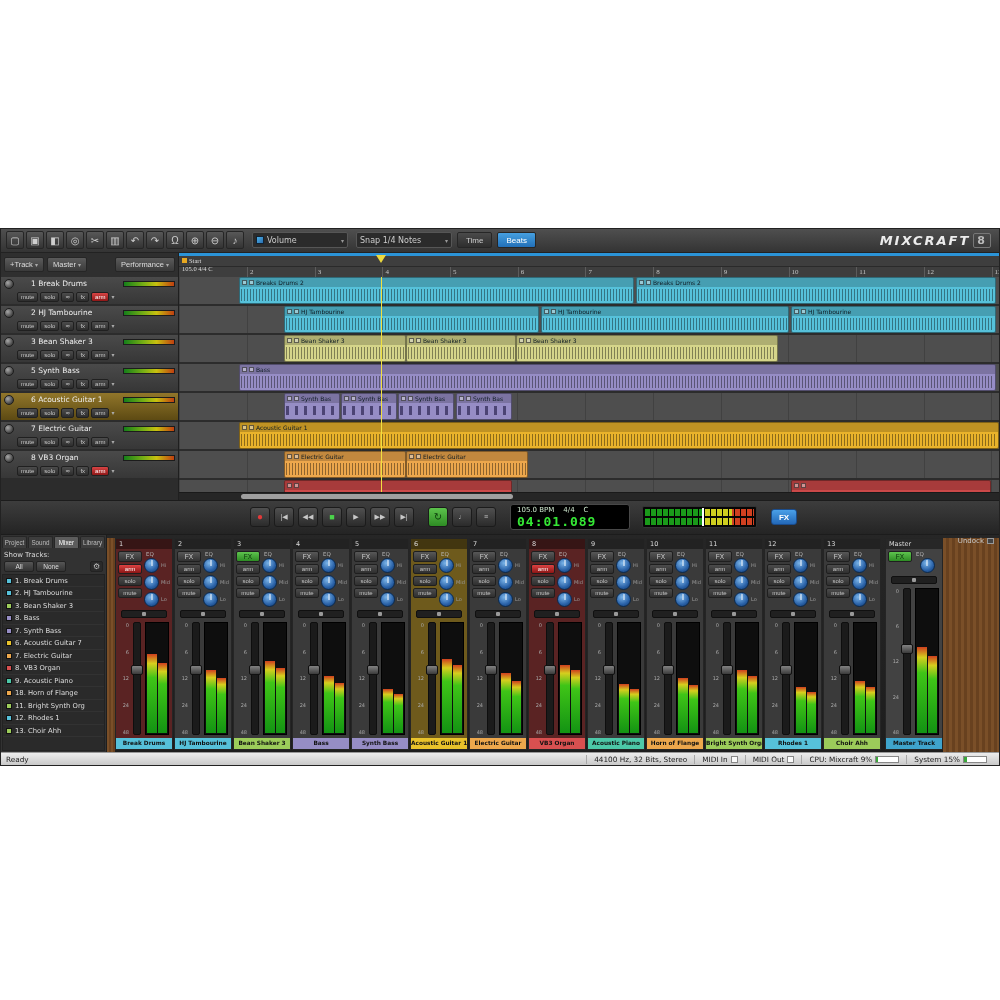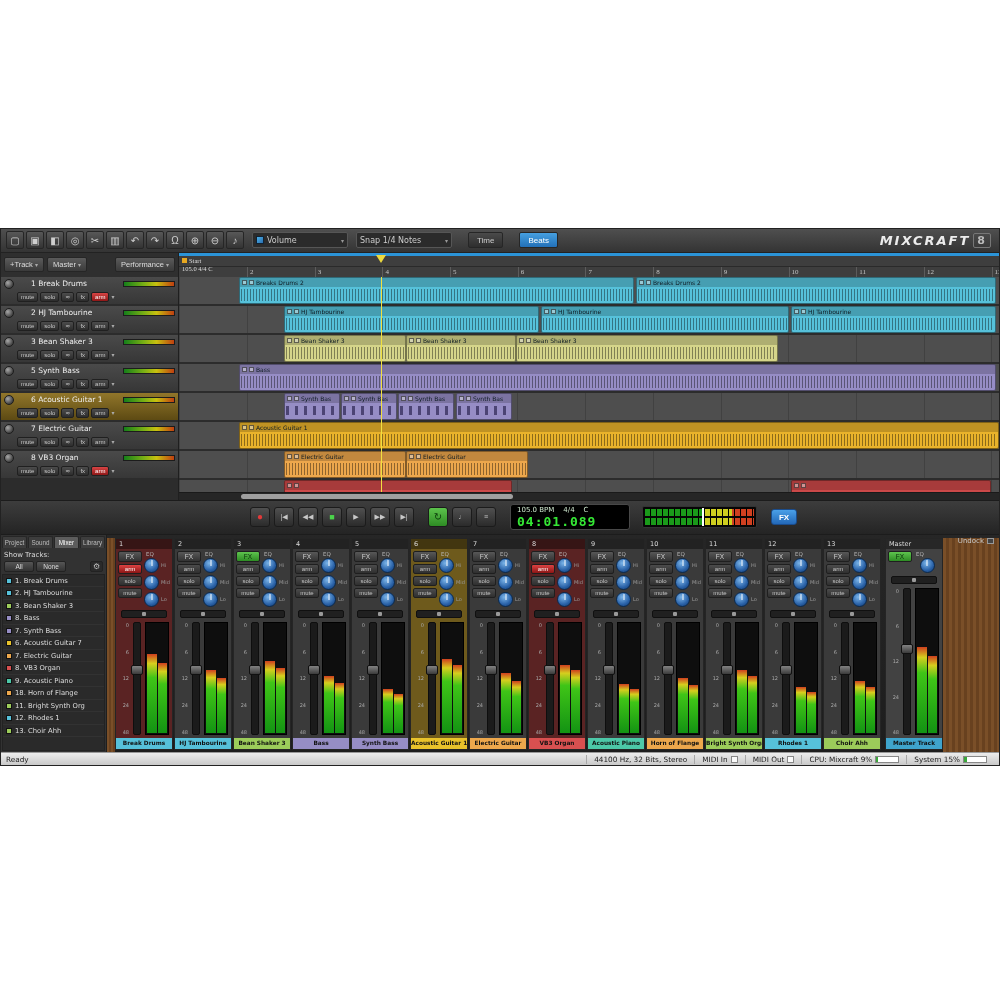--- a/index.html
+++ b/index.html
@@ -7,21 +7,21 @@
   body { font-family:"DejaVu Sans", sans-serif; }
   .page { position:relative; width:1000px; height:1000px; background:#ffffff; overflow:hidden; }
   .app { position:absolute; left:0; top:228px; width:1000px; height:538px; background:#383838; border:1px solid #222; display:flex; flex-direction:column; }
 
   
   .toolbar { height:24px; background:linear-gradient(#4f4f4f,#343434); display:flex; align-items:center; padding:0 5px; gap:2px; border-bottom:1px solid #222; }
   .ticon { width:18px; height:18px; flex:none; background:linear-gradient(#585858,#333); border:1px solid #262626; border-radius:2px; color:#cfcfcf; font-size:10px; line-height:15px; text-align:center; }
   .tsel { width:96px; height:16px; background:#2b2b2b; border:1px solid #565656; border-radius:2px; color:#ccc; font-size:8px; display:flex; align-items:center; padding:0 3px; gap:3px; margin-left:6px; }
   .tsel .arrow { margin-left:auto; font-size:6px; color:#999; }
   .vol-ico { width:8px; height:8px; background:linear-gradient(135deg,#4ab0e8,#2b6fb0); border:1px solid #123; flex:none; }
-  .tbtn { height:16px; border:1px solid #262626; border-radius:2px; font-size:8px; padding:0 8px; margin-left:14px; }
+  .tbtn { height:16px; border:1px solid #262626; border-radius:2px; font-size:8px; padding:0 8px; margin-left:3px; }
   .tbtn-time { background:linear-gradient(#4a4a4a,#2e2e2e); color:#ccc; }
   .tbtn-beats { background:linear-gradient(#46a0e0,#2270b8); color:#fff; }
   .logo { margin-left:auto; color:#ececec; font-weight:bold; font-style:italic; font-size:13px; letter-spacing:2px; display:flex; align-items:center; gap:3px; padding-right:3px; }
   .logo-num { font-style:normal; color:#bbb; font-size:11px; border:1px solid #777; padding:0 3px; border-radius:2px; }
 
   
   .hdr-row { height:24px; display:flex; background:#333; }
   .hdr-left { width:178px; flex:none; background:#2f2f2f; display:flex; align-items:center; gap:3px; padding:0 3px; border-right:1px solid #1f1f1f; }
   .hbtn { height:15px; background:linear-gradient(#5b5b5b,#3a3a3a); border:1px solid #262626; border-radius:2px; color:#ddd; font-size:7.5px; padding:0 5px; white-space:nowrap; }
   .hbtn .dd { font-size:6px; color:#aaa; }

